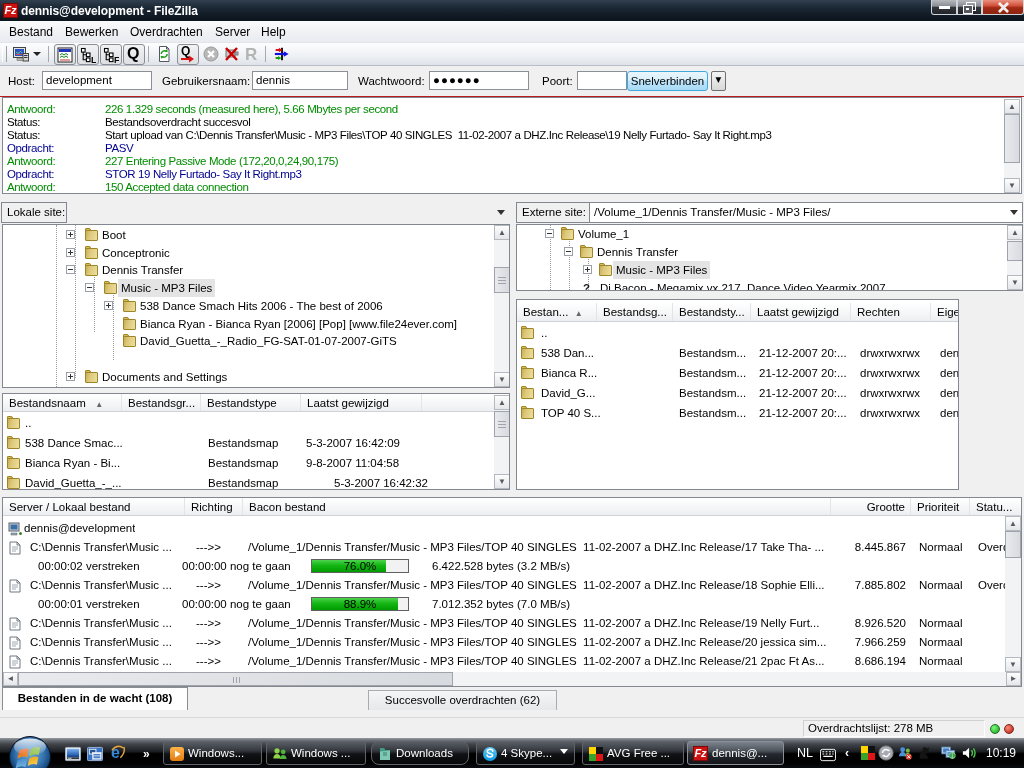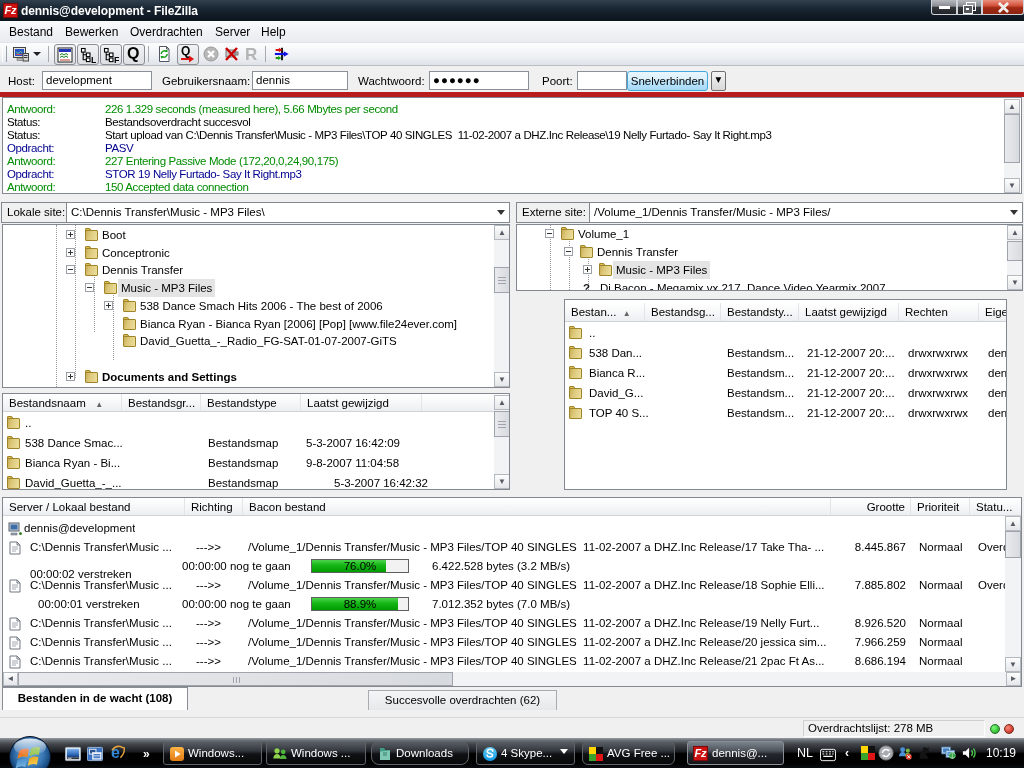--- a/index.html
+++ b/index.html
@@ -18,21 +18,21 @@
 .wglyph{position:absolute;color:#fff;font-weight:bold;}
 
 #menubar{left:0;top:21px;width:1024px;height:22px;background:linear-gradient(180deg,#fafbfc 0%,#f0f2f5 50%,#e8ebf0 100%);border-bottom:1px solid #e2e4e8;box-sizing:border-box;}
 #menubar span{position:absolute;top:4px;font-size:12px;}
 
 #toolbar{left:0;top:43px;width:1024px;height:23px;background:linear-gradient(180deg,#fcfdfe 0%,#eef1f4 60%,#dfe3e9 100%);border-bottom:1px solid #b9bec5;box-sizing:border-box;}
 .tsep{position:absolute;top:3px;width:1px;height:16px;background:#a8aab0;}
 .tbtn{position:absolute;top:1px;width:22px;height:21px;border:1px solid #8b8e94;border-radius:3px;background:linear-gradient(180deg,#f2f3f5,#dddfe3);box-sizing:border-box;}
 .ticon{position:absolute;top:3px;width:16px;height:16px;}
 
-#quickbar{left:0;top:66px;width:1024px;height:31px;background:#f0f0f0;border-bottom:5px solid #b91c1c;box-sizing:border-box;}
+#quickbar{left:0;top:66px;width:1024px;height:31px;background:#f0f0f0;border-bottom:1px solid #b91c1c;box-sizing:border-box;}
 #quickbar .lbl{position:absolute;top:9px;font-size:11.5px;}
 .qinput{position:absolute;top:5px;height:19px;background:#fff;border:1px solid #8b8f97;box-sizing:border-box;font-size:11.5px;padding:2px 3px 0 3px;}
 #snel{position:absolute;left:627px;top:5px;width:81px;height:20px;border:1px solid #3fa9dd;border-radius:3px;background:linear-gradient(180deg,#eaf6fd 0%,#d9f0fc 45%,#bee6fd 50%,#a7d9f5 100%);text-align:center;line-height:18px;font-size:11.5px;box-sizing:border-box;}
 #sneldrop{position:absolute;left:711px;top:5px;width:15px;height:20px;border:1px solid #707070;border-radius:2px;background:linear-gradient(180deg,#f4f4f4,#d8d8d8);box-sizing:border-box;text-align:center;}
 
 .whitebox{background:#fff;border:1px solid #828790;box-sizing:border-box;}
 .vscroll{position:absolute;width:16px;background:#f2f3f5;}
 .sbtn{position:absolute;left:0;width:16px;height:15px;background:linear-gradient(180deg,#fdfdfd,#e4e6e9);border:1px solid #b4b8bf;box-sizing:border-box;color:#565b63;font-size:8px;text-align:center;line-height:13px;}
 .sthumb{position:absolute;left:0;width:16px;background:linear-gradient(90deg,#e9eaee,#d7dade);border:1px solid #9fa4ac;box-sizing:border-box;}
 .ridge{position:absolute;left:3px;width:8px;height:1px;background:#9fa4ac;}
@@ -226,36 +226,35 @@
   <div class="logline lnavy" style="left:4px;top:70px;">Opdracht:<span class="lval">STOR 19 Nelly Furtado- Say It Right.mp3</span></div>
   <div class="logline lgreen" style="left:4px;top:83px;">Antwoord:<span class="lval">150 Accepted data connection</span></div>
   <div class="vscroll" style="right:1px;top:1px;height:94px;">
     <div class="sbtn" style="top:0;">▲</div>
     <div class="sthumb" style="top:15px;height:49px;"></div>
     <div class="sbtn" style="bottom:0;">▼</div>
   </div>
 </div>
 
 <div class="sitebar-lbl" style="left:1px;top:202px;width:66px;">Lokale site:</div>
-<div class="sitebar-combo" style="left:67px;top:202px;width:443px;">C:\Dennis Transfer\Music - MP3 Files\</div>
 <div class="combo-arrow" style="left:497px;top:210px;"></div>
 <div id="ltree" class="abs whitebox" style="left:2px;top:224px;width:508px;height:164px;overflow:hidden;">
 
   <div class="abs" style="left:53px;top:0;height:164px;border-left:1px dotted #9a9a9a;"></div>
   <div class="abs" style="left:72px;top:0;height:153px;border-left:1px dotted #9a9a9a;"></div>
   <div class="abs" style="left:91px;top:45px;height:62px;border-left:1px dotted #9a9a9a;"></div>
   <div class="abs" style="left:110px;top:63px;height:72px;border-left:1px dotted #9a9a9a;"></div>
   <div class="trow" style="left:0;top:19px;width:490px;"><span class="texp plus" style="left:63px;"></span><span class="fico" style="left:82px;top:2px;"></span><span class="cell" style="left:99px;">Conceptronic</span></div>
   <div class="trow" style="left:0;top:1px;width:490px;"><span class="texp plus" style="left:63px;"></span><span class="fico" style="left:82px;top:2px;"></span><span class="cell" style="left:99px;">Boot</span></div>
   <div class="trow" style="left:0;top:36px;width:490px;"><span class="texp" style="left:63px;"></span><span class="fico" style="left:82px;top:2px;"></span><span class="cell" style="left:99px;">Dennis Transfer</span></div>
   <div class="trow" style="left:0;top:54px;width:490px;"><span class="texp" style="left:82px;"></span><span class="fico" style="left:101px;top:2px;"></span><span class="cell tsel" style="left:115px;padding:0 3px;">Music - MP3 Files</span></div>
   <div class="trow" style="left:0;top:72px;width:490px;"><span class="texp plus" style="left:101px;"></span><span class="fico" style="left:120px;top:2px;"></span><span class="cell" style="left:137px;">538 Dance Smach Hits 2006 - The best of 2006</span></div>
   <div class="trow" style="left:0;top:90px;width:490px;"><span class="fico" style="left:120px;top:2px;"></span><span class="cell" style="left:137px;">Bianca Ryan - Bianca Ryan [2006] [Pop] [www.file24ever.com]</span></div>
   <div class="trow" style="left:0;top:107px;width:490px;"><span class="fico" style="left:120px;top:2px;"></span><span class="cell" style="left:137px;">David_Guetta_-_Radio_FG-SAT-01-07-2007-GiTS</span></div>
-  <div class="trow" style="left:0;top:143px;width:490px;"><span class="texp plus" style="left:63px;"></span><span class="fico" style="left:82px;top:2px;"></span><span class="cell" style="left:99px;font-weight:bold;">Documents and Settings</span></div>
+  <div class="trow" style="left:0;top:143px;width:490px;"><span class="texp plus" style="left:63px;"></span><span class="fico" style="left:82px;top:2px;"></span><span class="cell" style="left:99px;">Documents and Settings</span></div>
   <div class="vscroll" style="left:491px;top:0;height:162px;">
     <div class="sbtn" style="top:0;">▲</div>
     <div class="sthumb" style="top:42px;height:26px;">
           <span class="ridge" style="top:9px;"></span>
           <span class="ridge" style="top:12px;"></span>
           <span class="ridge" style="top:15px;"></span>
         </div>
     <div class="sbtn" style="bottom:0;">▼</div>
   </div>
 </div>
@@ -292,21 +291,21 @@
   <div class="trow" style="left:0;top:0px;width:489px;"><span class="texp" style="left:28px;"></span><span class="fico" style="left:44px;top:2px;"></span><span class="cell" style="left:61px;">Volume_1</span></div>
   <div class="trow" style="left:0;top:18px;width:489px;"><span class="texp" style="left:47px;"></span><span class="fico" style="left:63px;top:2px;"></span><span class="cell" style="left:80px;">Dennis Transfer</span></div>
   <div class="trow" style="left:0;top:36px;width:489px;"><span class="texp plus" style="left:66px;"></span><span class="fico" style="left:82px;top:2px;"></span><span class="cell tsel" style="left:96px;padding:0 3px;">Music - MP3 Files</span></div>
   <div class="trow" style="left:0;top:54px;width:489px;"><span class="cell" style="left:66px;font-weight:bold;color:#1a1a1a;">?</span><span class="cell" style="left:83px;">Dj Bacon - Megamix vx 217&nbsp;&nbsp;Dance Video Yearmix 2007</span></div>
   <div class="vscroll" style="left:490px;top:0;height:65px;">
     <div class="sbtn" style="top:0;">▲</div>
     <div class="sthumb" style="top:16px;height:20px;"></div>
     <div class="sbtn" style="bottom:0;">▼</div>
   </div>
 </div>
-<div id="rlist" class="abs whitebox" style="left:516px;top:299px;width:443px;height:191px;overflow:hidden;margin-left:48px;">
+<div id="rlist" class="abs whitebox" style="left:516px;top:299px;width:443px;height:191px;overflow:hidden;">
   <div class="lhead" style="left:0;top:3px;width:505px;height:19px;">
     <div class="hcol" style="left:0;width:80px;">Bestan...&nbsp;&nbsp;<span style="font-size:8px;color:#666;">▲</span></div>
     <div class="hcol" style="left:80px;width:76px;">Bestandsg...</div>
     <div class="hcol" style="left:156px;width:78px;">Bestandsty...</div>
     <div class="hcol" style="left:234px;width:100px;">Laatst gewijzigd</div>
     <div class="hcol" style="left:334px;width:80px;">Rechten</div>
     <div class="hcol" style="left:414px;width:76px;border-right:none;">Eigenaar / ...</div>
   </div>
   <div class="lrow" style="left:0;top:23px;width:489px;"><span class="fico" style="left:4px;top:3px;"></span><span class="cell" style="left:24px;">..</span></div>
   <div class="lrow" style="left:0;top:43px;width:489px;"><span class="fico" style="left:4px;top:3px;"></span><span class="cell" style="left:24px;">538 Dan...</span><span class="cell" style="left:162px;">Bestandsm...</span><span class="cell" style="left:242px;">21-12-2007 20:...</span><span class="cell" style="left:343px;">drwxrwxrwx</span><span class="cell" style="left:423px;">dennis 502</span></div>
@@ -345,21 +344,21 @@
           <path d="M3 6 h6 M3 8 h6 M3 10 h4" stroke="#8a94a0" stroke-width="0.8"></path>
         </svg>
     <span class="qcell" style="left:27px;">C:\Dennis Transfer\Music ...</span>
     <span class="qcell" style="left:193px;">---&gt;&gt;</span>
     <span class="qcell" style="left:245px;">/Volume_1/Dennis Transfer/Music - MP3 Files/TOP 40 SINGLES  11-02-2007 a DHZ.Inc Release/17 Take Tha- ...</span>
     <span class="qcell" style="left:828px;width:75px;text-align:right;">8.445.867</span>
     <span class="qcell" style="left:916px;">Normaal</span>
     <span class="qcell" style="left:975px;width:28px;">Overdr...</span>
   </div>
   <div class="qrow" style="left:0;top:59px;width:1002px;">
-    <span class="qcell" style="left:27px;margin-top:8px;">00:00:02 verstreken</span>
+    <span class="qcell" style="left:35px;">00:00:02 verstreken</span>
     <span class="qcell" style="left:179px;">00:00:00 nog te gaan</span>
     <span class="pbar" style="left:308px;"><span class="pfill" style="width:74px;"></span><span class="ptxt">76.0%</span></span>
     <span class="qcell" style="left:429px;">6.422.528 bytes (3.2 MB/s)</span>
   </div>
   <div class="qrow" style="left:0;top:78px;width:1002px;">
     <svg class="abs" style="left:6px;top:3px;" width="12" height="14" viewBox="0 0 12 14">
           <path d="M1 1 h7 l3 3 v9 h-10 z" fill="#fff" stroke="#707880"></path>
           <path d="M8 1 v3 h3" fill="none" stroke="#707880"></path>
           <path d="M3 6 h6 M3 8 h6 M3 10 h4" stroke="#8a94a0" stroke-width="0.8"></path>
         </svg>
@@ -549,21 +548,21 @@
             <linearGradient id="skg" x1="0" y1="0" x2="0" y2="1">
               <stop offset="0%" stop-color="#62c8f0"></stop>
               <stop offset="100%" stop-color="#0f9be8"></stop>
             </linearGradient>
           </defs>
           <path d="M10.8 5.3 c0 -1.2 -1.3 -2 -2.8 -2 c-1.6 0 -2.7 0.9 -2.7 2.1 c0 2.6 5.3 1.6 5.3 3.7 c0 1.1 -1.2 1.9 -2.6 1.9 c-1.5 0 -2.9 -0.8 -2.9 -2" fill="none" stroke="#fff" stroke-width="1.5" stroke-linecap="round"></path>
         </svg>
     <span class="cap">4 Skype...</span>
     <span class="abs" style="right:6px;top:7px;width:0;height:0;border-left:4px solid transparent;border-right:4px solid transparent;border-top:5px solid #fff;"></span>
   </div>
-  <div class="tkbtn" style="left:582px;width:93px;border-radius:6px;">
+  <div class="tkbtn" style="left:582px;width:102px;">
     <svg class="tkicon" width="16" height="16" viewBox="0 0 16 16">
           <rect x="1" y="1" width="7" height="7" fill="#ffd400"></rect>
           <rect x="8" y="1" width="7" height="7" fill="#111"></rect>
           <rect x="1" y="8" width="7" height="7" fill="#3aa32c"></rect>
           <rect x="8" y="8" width="7" height="7" fill="#e01414"></rect>
         </svg>
     <span class="cap">AVG Free ...</span>
   </div>
   <div class="tkbtn" style="left:687px;width:97px;background:linear-gradient(180deg,#7d838c 0%,#4e545c 40%,#23272d 55%,#14161a 100%);border-color:#8a9098;">
     <span class="tkicon fzicon" style="width:15px;height:15px;">Fz</span>

